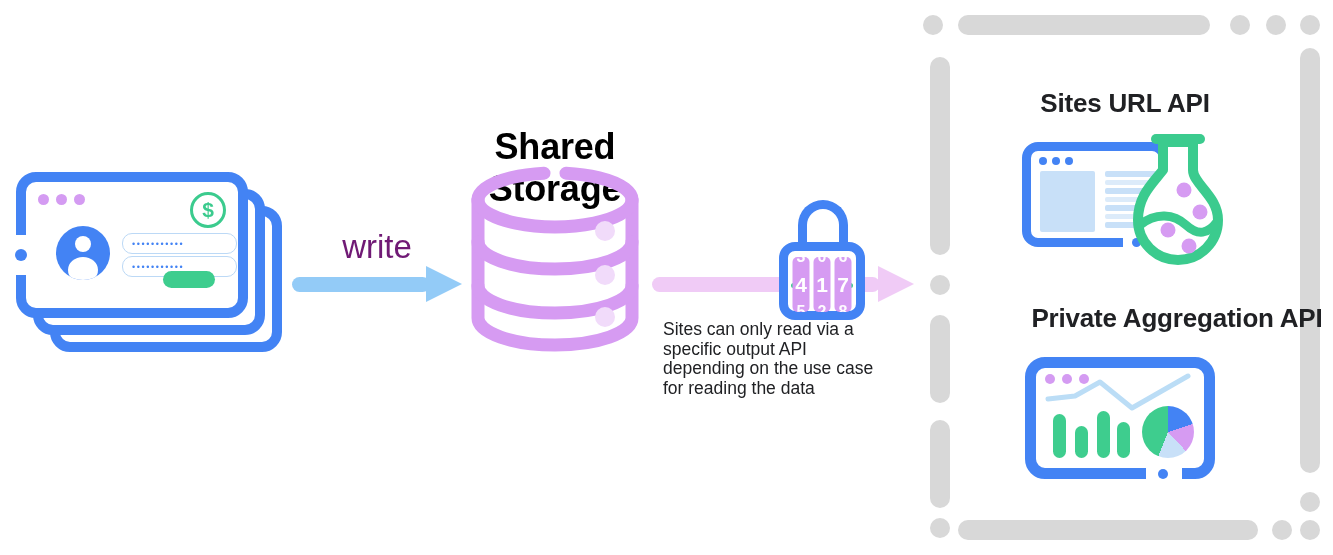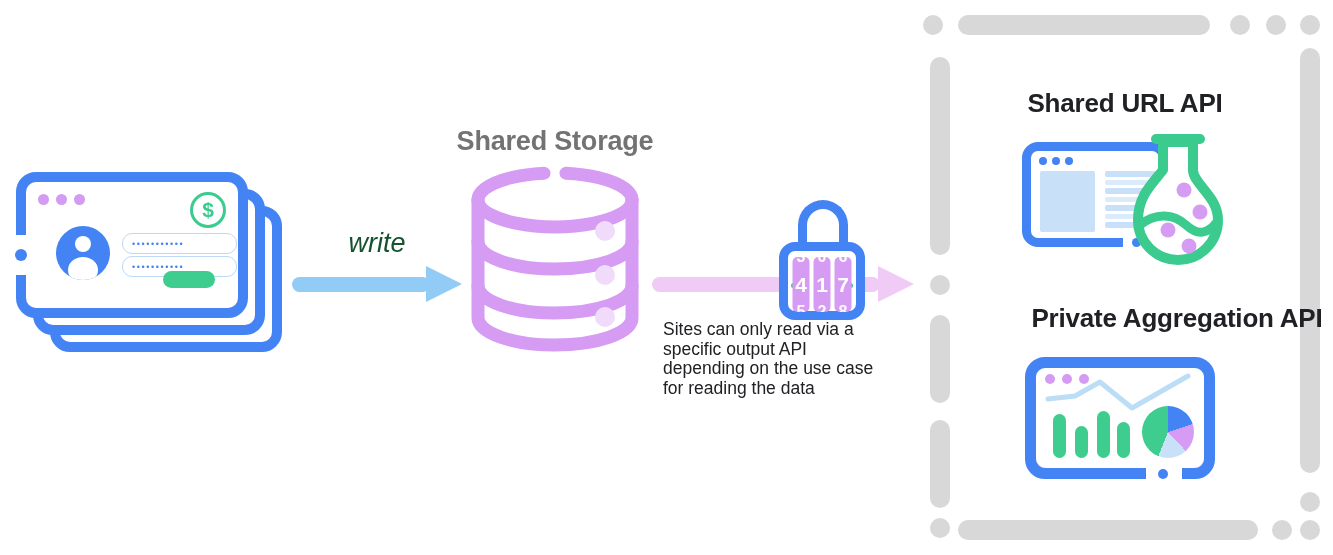--- a/index.html
+++ b/index.html
@@ -25,31 +25,31 @@
   .pw-field { position:absolute; left:96px; width:115px; height:21px; background:#fff;
           border:1.5px solid #BCD9F6; border-radius:10px; display:flex; align-items:center;
           padding-left:9px; color:#4383F4; font-size:9px; letter-spacing:1.6px; overflow:hidden; }
   .pw-field.f1 { top:51px; } .pw-field.f2 { top:74px; }
   .submit-btn { position:absolute; right:23px; bottom:20px; width:52px; height:17px;
           border-radius:9px; background:#3ECD8E; border:none; }
   .notch-mask { position:absolute; left:-10px; top:53px; width:10px; height:40px; background:#fff; }
   .notch-dot { position:absolute; left:-11px; top:67px; width:12px; height:12px; border-radius:50%; background:#4383F4; }
 
   
-  .flow-label { position:absolute; font-size:27px; color:#14532d; text-align:center;font-style:italic; }
+  .flow-label { position:absolute; font-size:33px; color:#701a75; text-align:center; }
   .flow-label.write { left:292px; top:228px; width:170px; }
   .flow-label.read  { left:660px; top:228px; width:150px; }
   .arrow-svg { position:absolute; }
   .caption { position:absolute; font-size:17.5px; line-height:19.5px; color:#202124; white-space:pre-line; }
   .caption.write-cap { left:292px; top:307px; width:190px; }
   .caption.read-cap  { left:663px; top:320px; width:250px; }
 
   
   .storage-title { position:absolute; left:440px; top:126px; width:230px; text-align:center;
-          font-size:27px; font-weight:700; letter-spacing:-0.2px; color:#737373; }
+          font-size:36px; font-weight:700; letter-spacing:-0.2px; color:#000000; }
   .db-svg { position:absolute; left:470px; top:166px; }
 
   
   .lock { position:absolute; left:779px; top:200px; width:88px; height:122px; z-index:5; }
   .shackle { position:absolute; left:19px; top:0; width:50px; height:52px;
           border:9px solid #4383F4; border-bottom:none; border-radius:25px 25px 0 0; }
   .lock-body { position:absolute; left:0; top:42px; width:86px; height:78px; background:#fff;
           border:9px solid #4383F4; border-radius:16px; }
   .dials { position:absolute; left:50%; top:6px; transform:translateX(-50%); display:flex; gap:4px; }
   .dial { position:relative; width:17px; height:55px; background:#D69BF2; border-radius:5px;
@@ -184,21 +184,21 @@
     <div class="dash-seg" style="left:930px;  top:315px; width:20px;  height:88px;"></div>
     <div class="dash-seg" style="left:930px;  top:420px; width:20px;  height:88px;"></div>
     <div class="dash-seg" style="left:930px;  top:518px; width:20px;  height:20px;"></div>
     <div class="dash-seg" style="left:958px;  top:520px; width:300px; height:20px;"></div>
     <div class="dash-seg" style="left:1272px; top:520px; width:20px;  height:20px;"></div>
     <div class="dash-seg" style="left:1300px; top:520px; width:20px;  height:20px;"></div>
     <div class="dash-seg" style="left:1300px; top:48px;  width:20px;  height:425px;"></div>
     <div class="dash-seg" style="left:1300px; top:492px; width:20px;  height:20px;"></div>
   </div>
 
-  <div class="api-title select">Shared URL API</div>
+  <div class="api-title select">Sites URL API</div>
   <div class="mini-browser">
     <div class="b-dots">
       <div class="b-dot"></div>
       <div class="b-dot"></div>
       <div class="b-dot"></div>
     </div>
     <div class="content-block"></div>
     <div class="content-lines">
       <div class="c-line a"></div>
       <div class="c-line b"></div>

